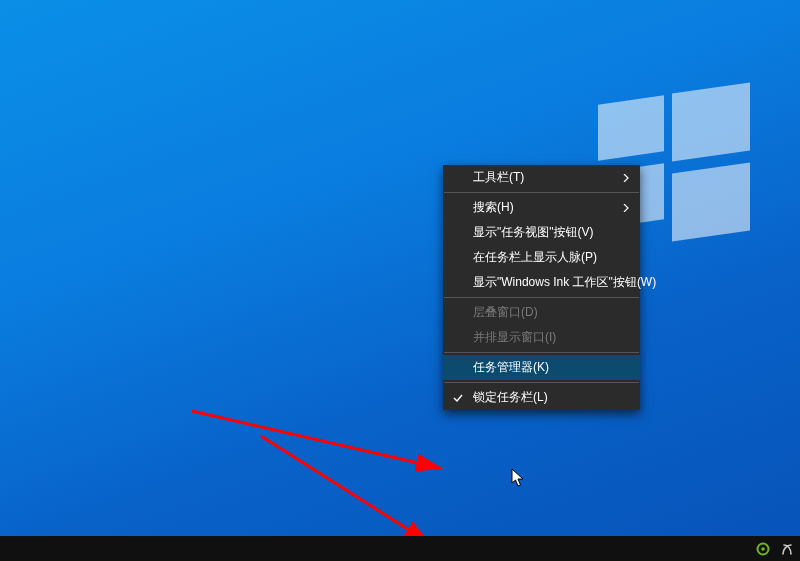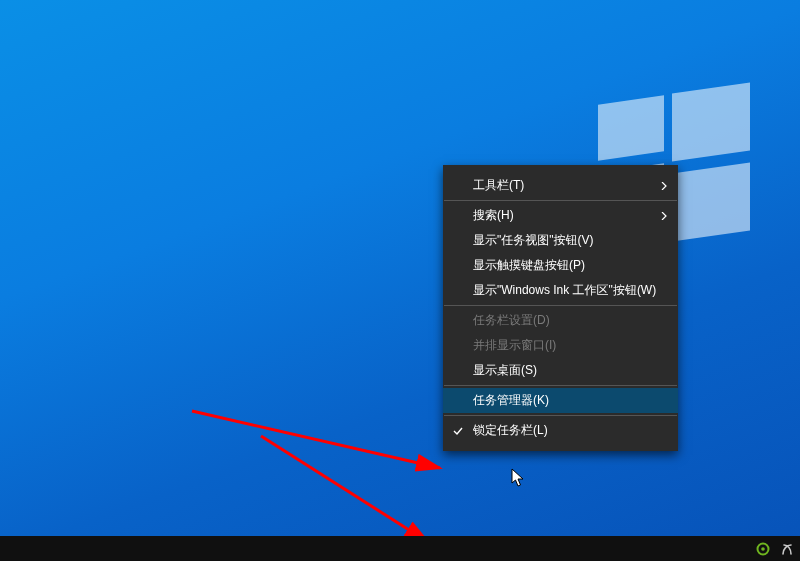--- a/index.html
+++ b/index.html
@@ -5,21 +5,21 @@
   html,body{margin:0;padding:0;width:800px;height:561px;overflow:hidden;font-family:"Microsoft YaHei","Segoe UI",sans-serif;}
   .desktop{position:relative;width:800px;height:561px;background:linear-gradient(160deg,#0a8fe6 0%,#0a7de0 35%,#0862c8 65%,#0752b8 100%);}
   
   .winlogo{position:absolute;left:598px;top:88px;width:152px;height:152px;opacity:.55;}
   .winlogo .pane{position:absolute;background:#fff;}
   .winlogo .tl{left:0;top:12px;width:66px;height:56px;transform:skewY(-8deg);}
   .winlogo .tr{left:74px;top:0;width:78px;height:68px;transform:skewY(-8deg);}
   .winlogo .bl{left:0;top:80px;width:66px;height:56px;transform:skewY(-8deg);}
   .winlogo .br{left:74px;top:80px;width:78px;height:68px;transform:skewY(-8deg);}
   
-  .menu{position:absolute;left:443px;top:165px;width:235px;background:#2b2b2b;color:#fff;font-size:12px;padding:8px 0;box-shadow:0 4px 10px rgba(0,0,0,.6);}
+  .menu{position:absolute;left:443px;top:165px;width:197px;background:#2b2b2b;color:#fff;font-size:12px;padding:0 0;box-shadow:0 4px 10px rgba(0,0,0,.6);}
   .menu .item{position:relative;display:flex;align-items:center;height:25px;padding:0 28px 0 30px;white-space:nowrap;cursor:default;}
   .menu .item.hover{background:#0c4a6e;}
   .menu .item.disabled{color:#7a7a7a;}
   .menu .sep{height:1px;margin:2px 1px;background:#555;}
   .menu .chev{position:absolute;right:10px;top:50%;transform:translateY(-50%);}
   .menu .chev svg{width:8px;height:8px;display:block;}
   .menu .mark{position:absolute;left:9px;top:50%;transform:translateY(-50%);}
   .menu .mark svg{width:12px;height:12px;display:block;}
   .menu .gear{position:absolute;left:8px;top:50%;transform:translateY(-50%);}
   .menu .gear svg{width:14px;height:14px;display:block;}
@@ -64,36 +64,33 @@
         <svg viewBox="0 0 8 8">
             <path d="M2 0 L6 4 L2 8" fill="none" stroke="#fff" stroke-width="1.2"></path>
           </svg>
       </span>
     </div>
 
     <div class="item">
       <span>显示"任务视图"按钮(V)</span>
     </div>
     <div class="item">
-      <span>显示触摸键盘按钮(P)</span>
+      <span>在任务栏上显示人脉(P)</span>
     </div>
     <div class="item">
       <span>显示"Windows Ink 工作区"按钮(W)</span>
     </div>
 
     <div class="sep"></div>
 
     <div class="item disabled">
-      <span>任务栏设置(D)</span>
+      <span>层叠窗口(D)</span>
     </div>
     <div class="item disabled">
       <span>并排显示窗口(I)</span>
-    </div>
-    <div class="item">
-      <span>显示桌面(S)</span>
     </div>
 
     <div class="sep"></div>
 
     <div class="item hover">
       <span>任务管理器(K)</span>
     </div>
 
     <div class="sep"></div>
 

